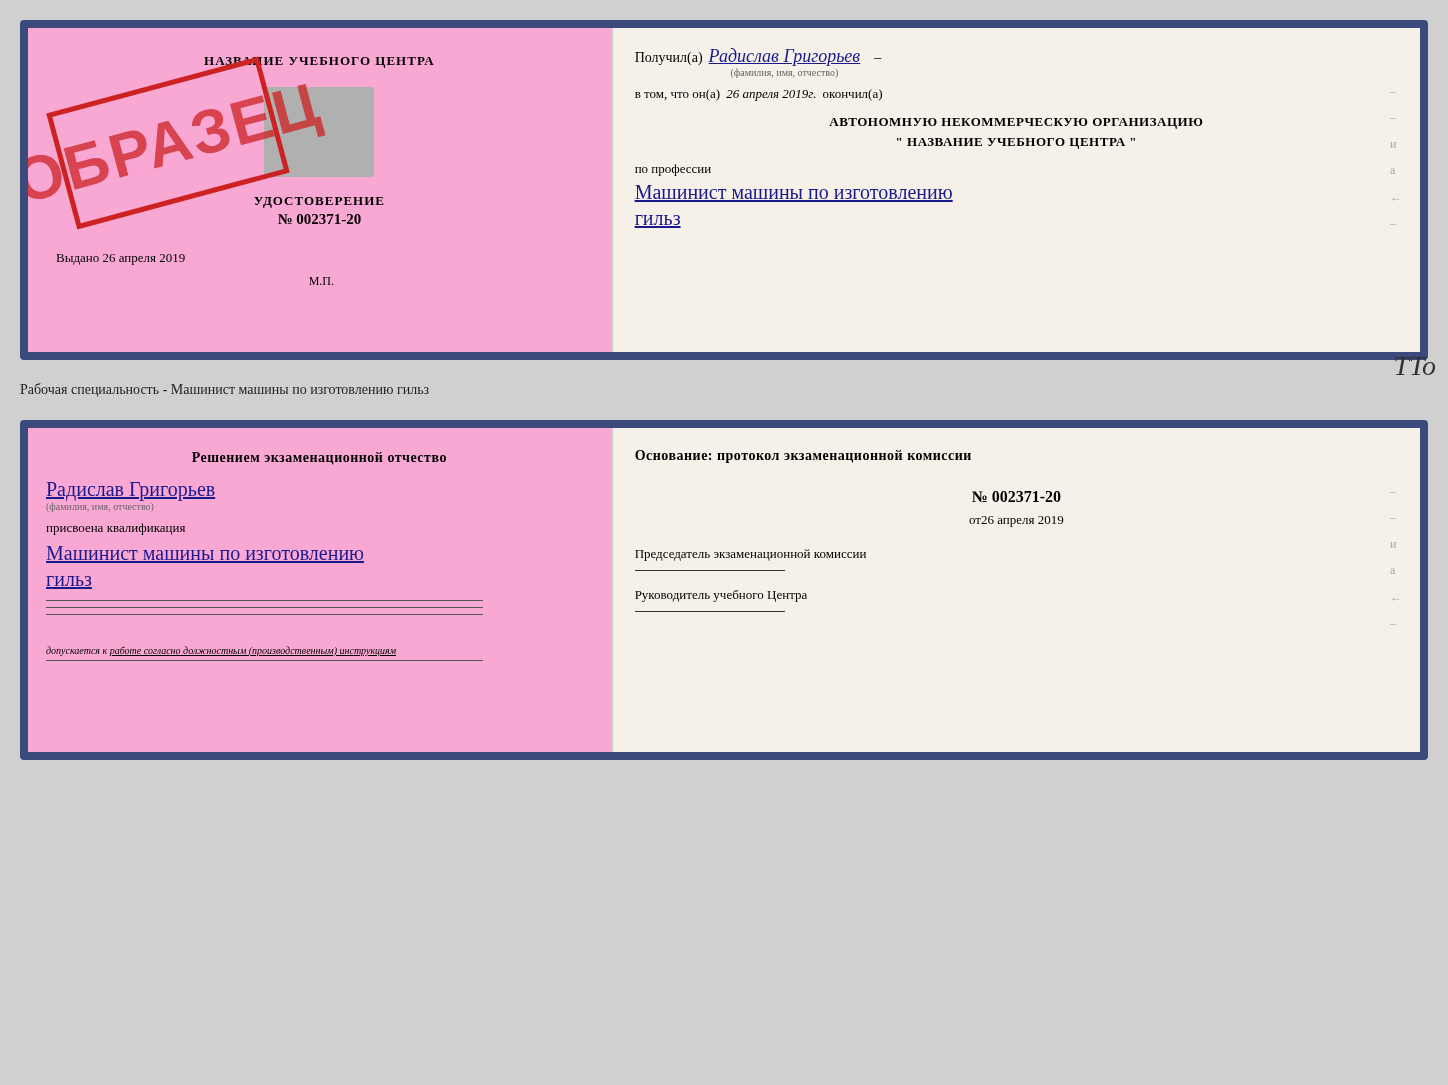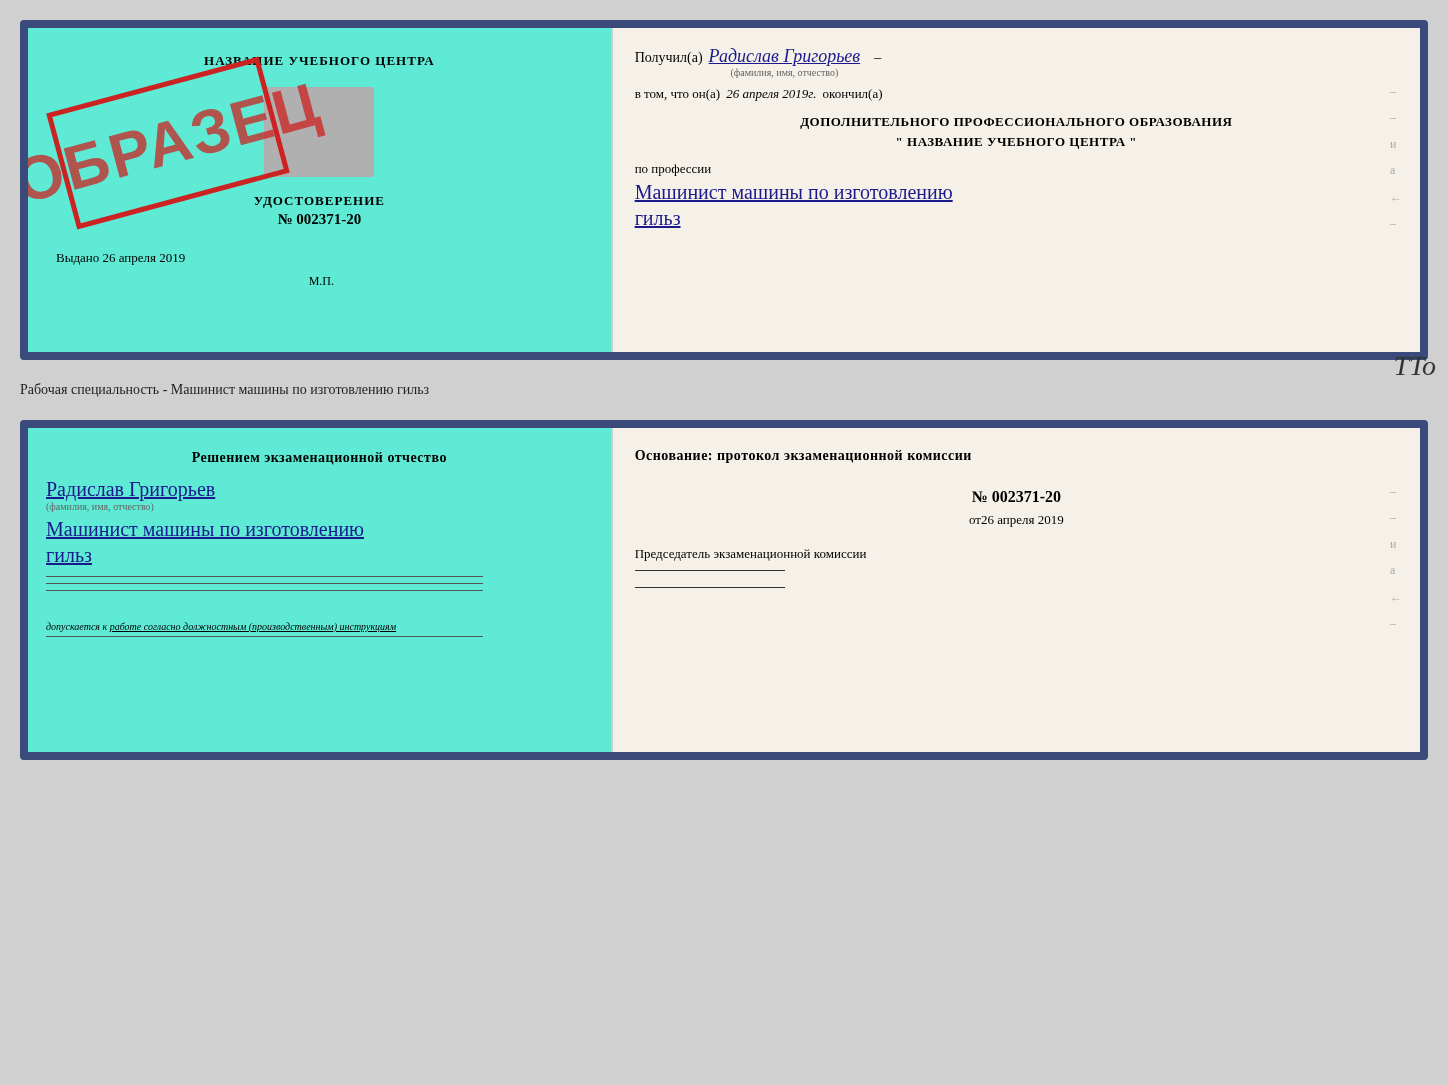--- a/index.html
+++ b/index.html
@@ -26,21 +26,21 @@
       min-height: 340px;
       position: relative;
       overflow: hidden;
     }
 
     .doc-left {
       width: 42%;
       border-right: 2px solid #ccc;
       padding: 20px 18px;
       position: relative;
-      background: #5eead4;
+      background: #f9a8d4;
     }
 
     .doc-right {
       width: 58%;
       padding: 18px 22px;
       background: #f5f0e8;
       position: relative;
     }
 
     
@@ -342,21 +342,21 @@
         <span style="margin-left:8px;">–</span>
       </div>
 
       <div class="vtom-line">
         <span>в том, что он(а)</span>
         <span class="vtom-date">26 апреля 2019г.</span>
         <span>окончил(а)</span>
       </div>
 
       <div class="org-block">
-        <div>ДОПОЛНИТЕЛЬНОГО ПРОФЕССИОНАЛЬНОГО ОБРАЗОВАНИЯ</div>
+        <div>АВТОНОМНУЮ НЕКОММЕРЧЕСКУЮ ОРГАНИЗАЦИЮ</div>
         <div>" НАЗВАНИЕ УЧЕБНОГО ЦЕНТРА "</div>
       </div>
 
       <div class="po-professii">по профессии</div>
       <div class="profession-handwritten">
         <span>Машинист машины по изготовлению</span><br>
         <span>гильз</span>
       </div>
 
       <div class="right-dashes">
@@ -375,20 +375,21 @@
   <div class="doc-card bottom-doc">
 
     <div class="doc-left">
       <div class="resheniem-title">Решением экзаменационной отчество</div>
 
       <div style="display:flex; flex-direction:column; align-items:flex-start; margin-bottom:4px;">
         <span class="bottom-name-handwritten">Радислав Григорьев</span>
         <span class="fio-sub">(фамилия, имя, отчество)</span>
       </div>
 
+      <div class="prisvoena-text">присвоена квалификация</div>
       <div class="bottom-profession-handwritten">
         <span>Машинист машины по изготовлению</span><br>
         <span>гильз</span>
       </div>
 
       <div style="margin-top:8px;">
         <div class="underline-block" style="border-bottom:1px solid #555; margin:6px 0; width:80%;"></div>
         <div class="underline-block" style="border-bottom:1px solid #555; margin:6px 0; width:80%;"></div>
         <div class="underline-block" style="border-bottom:1px solid #555; margin:6px 0; width:80%;"></div>
       </div>
@@ -405,20 +406,21 @@
 
       <div class="protocol-num">№ 002371-20</div>
 
       <div class="protocol-date">
         <span>от</span><span>26 апреля 2019</span>
       </div>
 
       <div class="komissiya-label">Председатель экзаменационной комиссии</div>
       <div class="signature-line"></div>
 
+      <div class="rukovoditel-label">Руководитель учебного Центра</div>
       <div class="signature-line"></div>
 
       <div class="right-dashes">
         <div>–</div>
         <div>–</div>
         <div>и</div>
         <div>а</div>
         <div>←</div>
         <div>–</div>
       </div>

